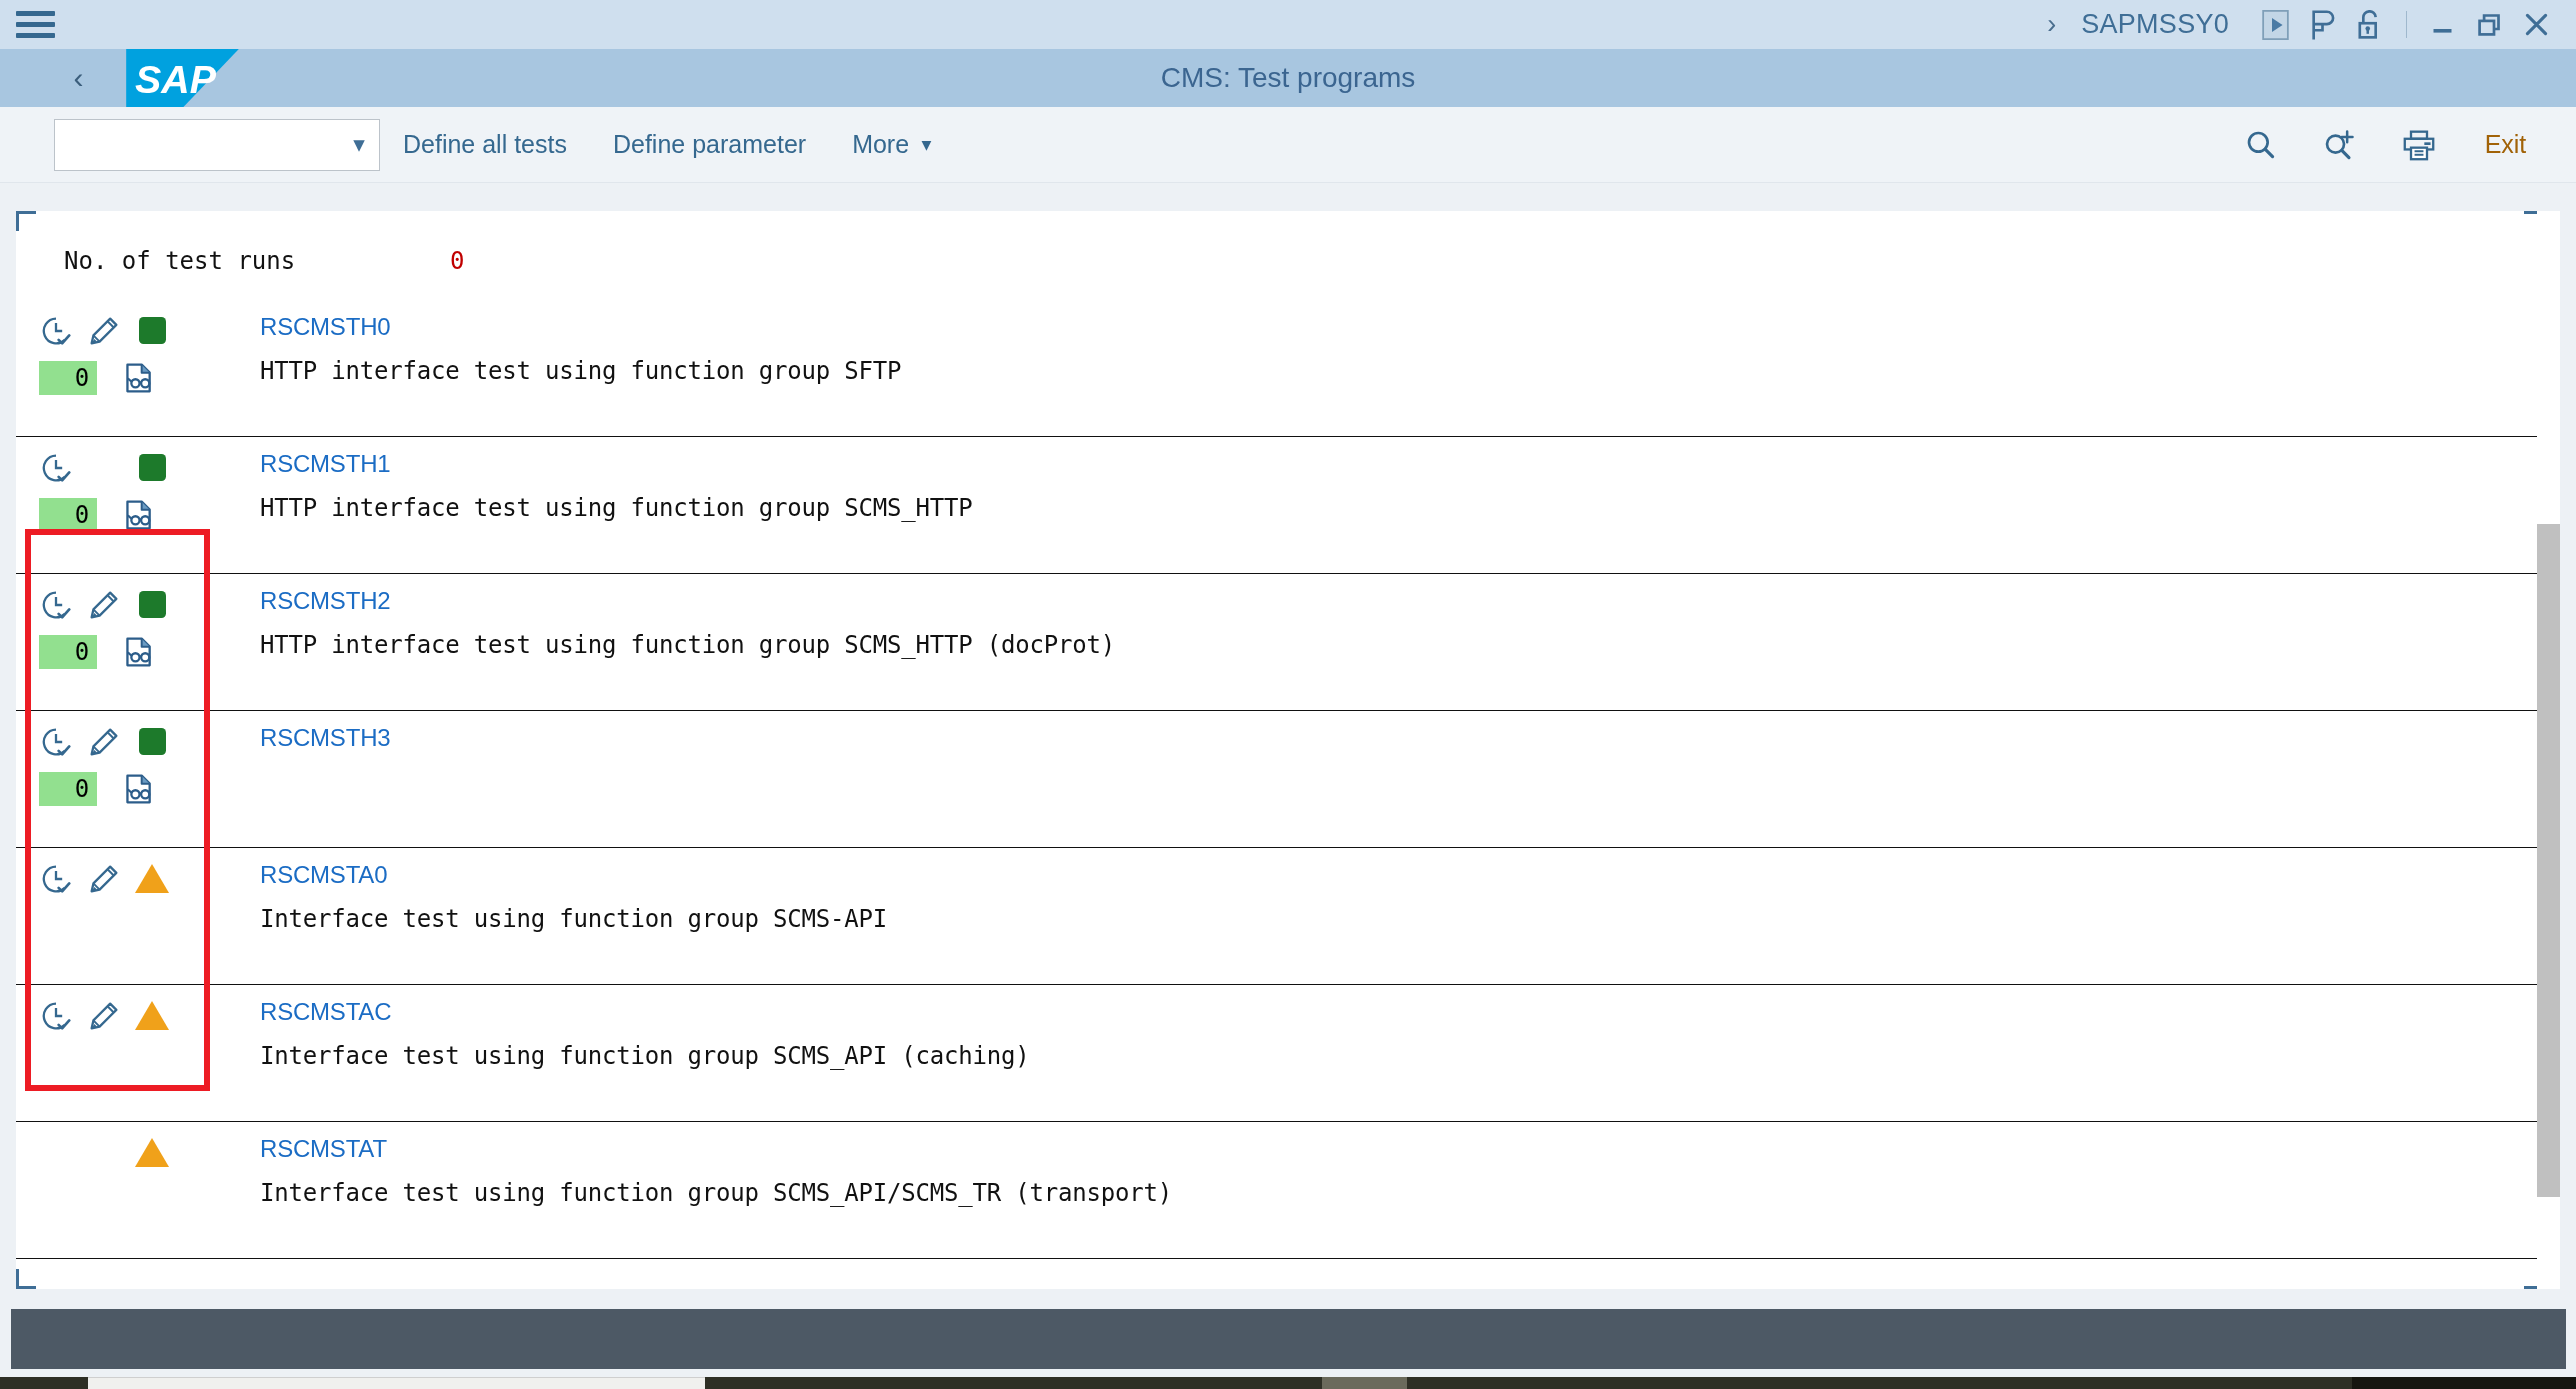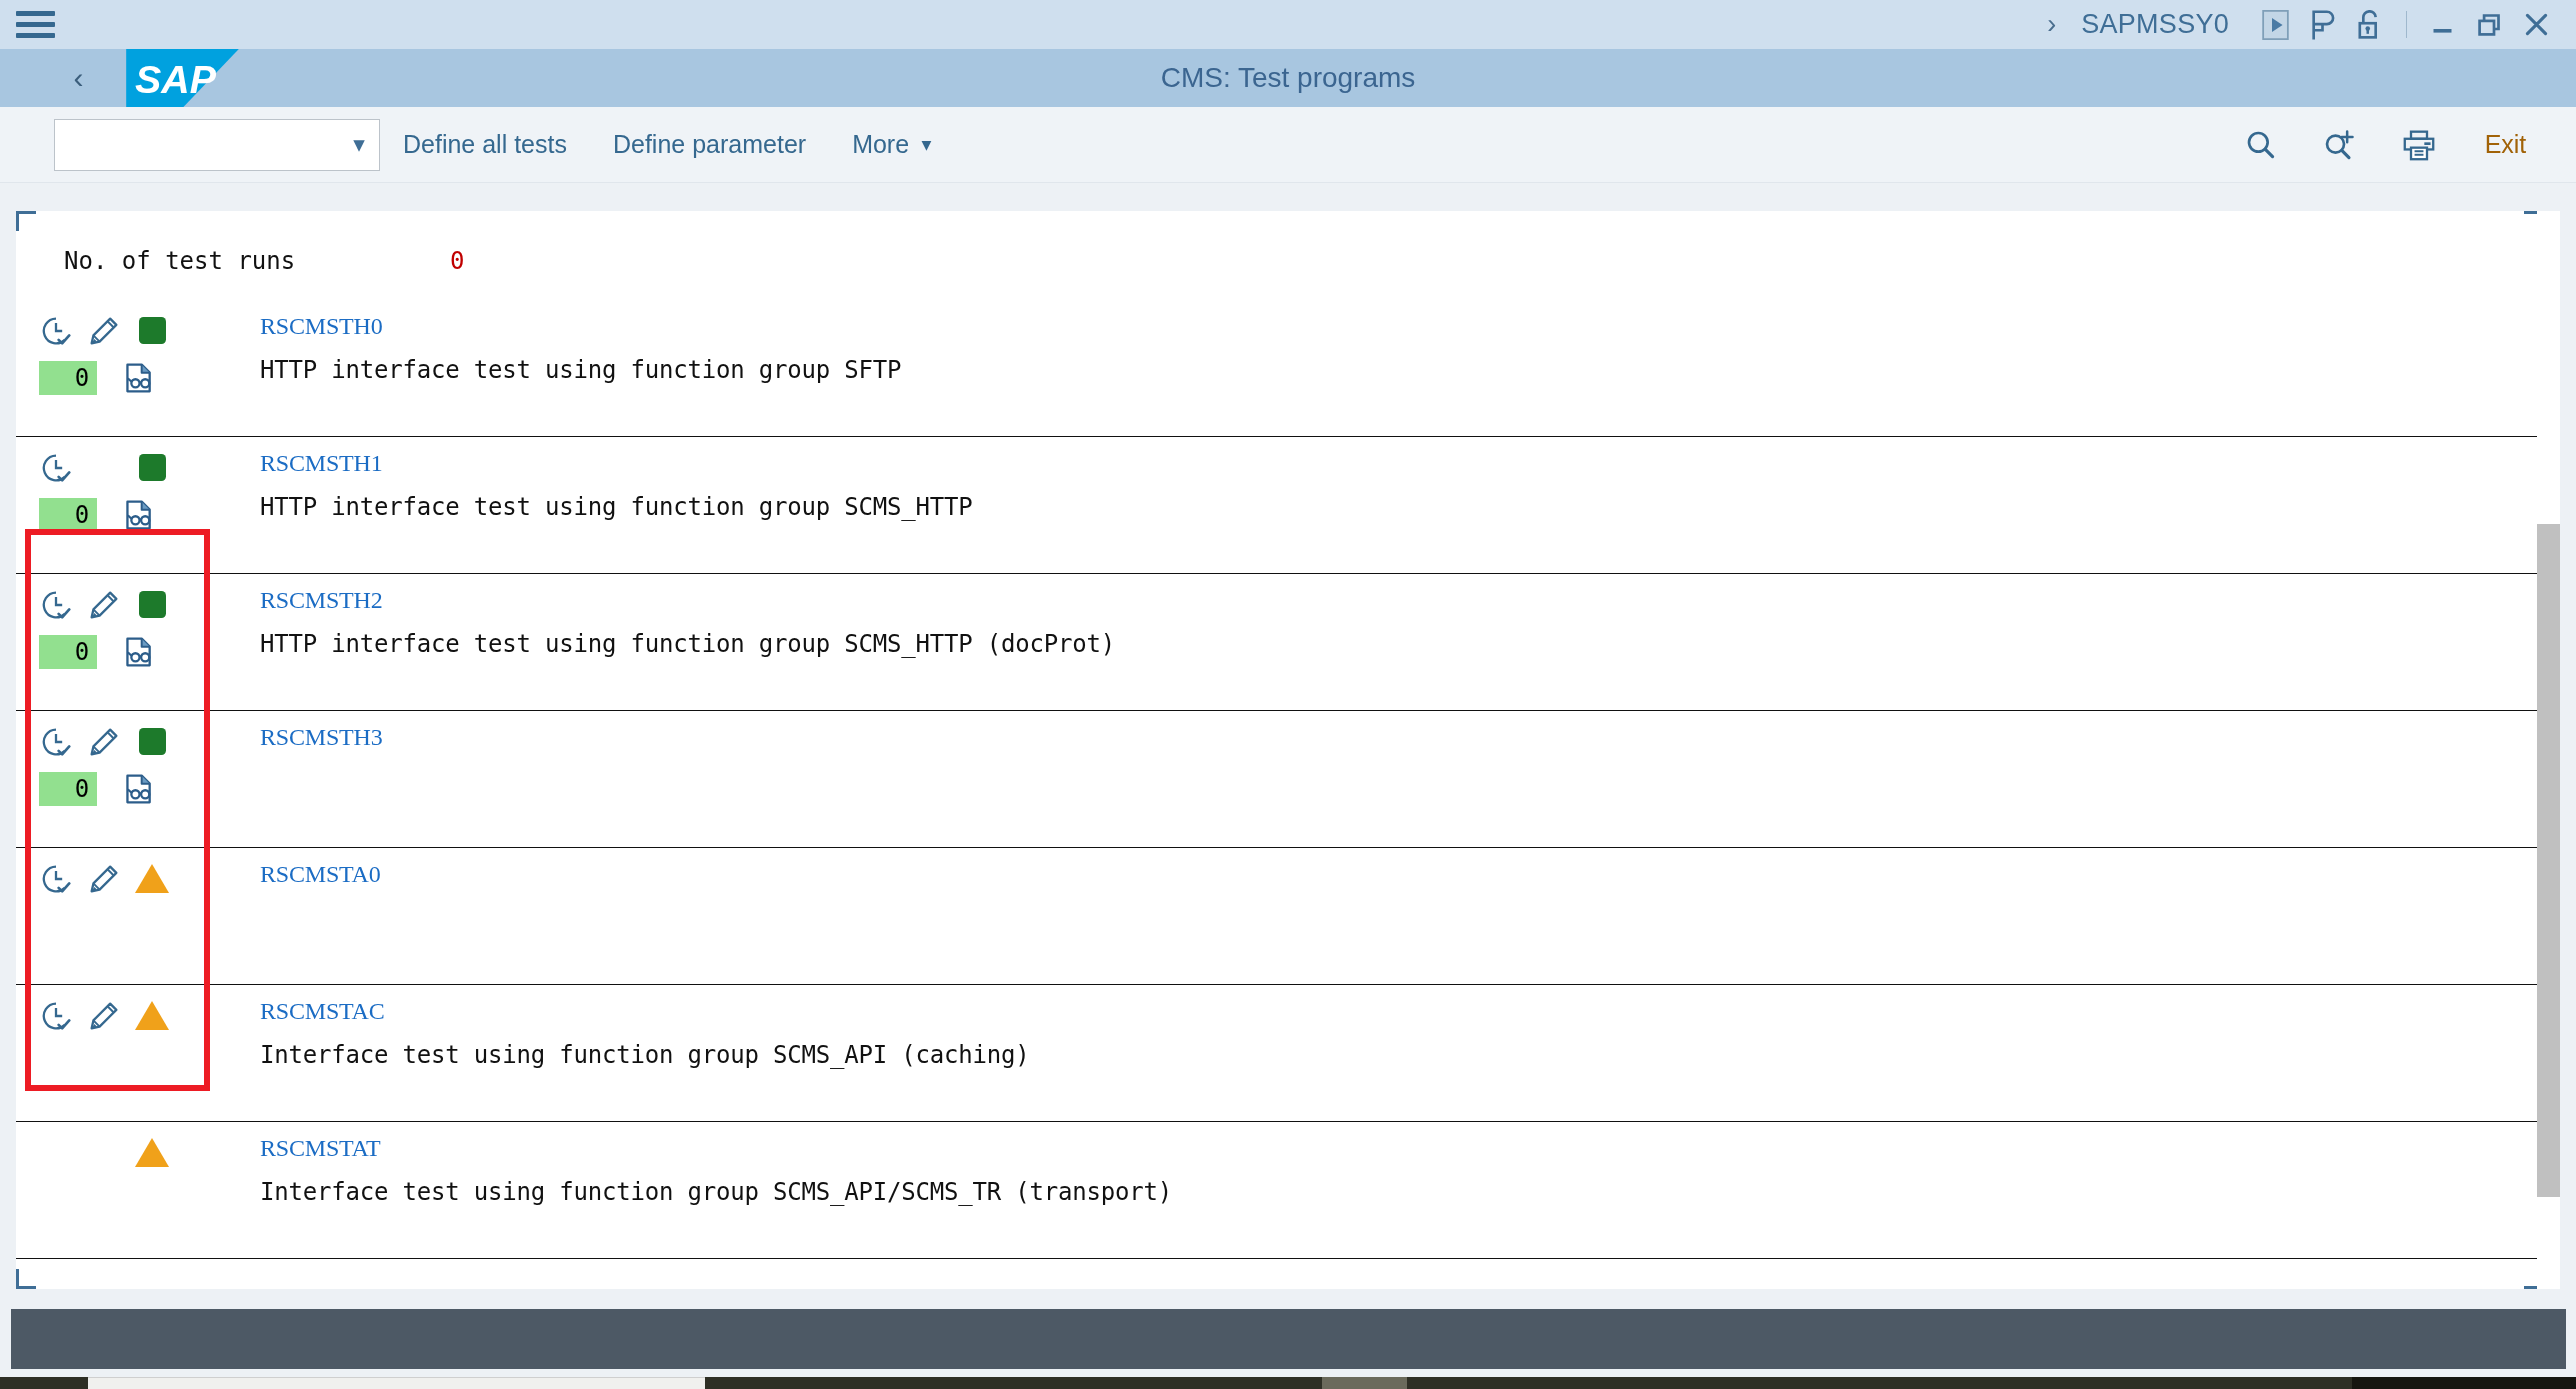--- a/index.html
+++ b/index.html
@@ -134,21 +134,21 @@
     width: 58px; height: 34px; background: #92e08f;
     display: flex; align-items: center; justify-content: flex-end;
     padding-right: 8px;
     font-family: "DejaVu Sans Mono", monospace; font-size: 24px; color: #000;
     margin-left: 7.2px; flex: 0 0 58px;
   }
   .badge-spacer { width: 10.7px; flex: 0 0 10.7px; }
 
   .text-col { flex: 1 1 auto; padding-left: 56px; padding-top: 5.4px; }
   .t-name {
-    color: #1b6cc4; font-family: Liberation Serif, serif;
+    color: #1b6cc4; font-family: Liberation Sans, sans-serif;
     font-size: 24px; letter-spacing: -0.2px;
   }
   .t-desc {
     color: #111; font-family: "DejaVu Sans Mono", monospace;
     font-size: 24px; margin-top: 16px; letter-spacing: -0.2px;
   }
 
   
   .red-box {
     position: absolute; left: 9px; top: 318px;
@@ -485,20 +485,21 @@
               </svg>
             </span>
             <span class="ic-slot">
               <span class="status-tri"></span>
             </span>
           </div>
           <div class="ic-line2"></div>
         </div>
         <div class="text-col">
           <div class="t-name">RSCMSTA0</div>
+          <div class="t-desc">Interface test using function group SCMS-API</div>
         </div>
       </div>
       <div class="trow">
         <div class="icon-col">
           <div class="ic-line1">
             <span class="ic-slot">
               <svg width="30" height="30" viewBox="0 0 34 34">
                 <path d="M17 3 A14 14 0 1 0 27 27" fill="none" stroke="#35688f" stroke-width="2.6"></path>
                 <path d="M17 8 L17 17 L24 17" fill="none" stroke="#35688f" stroke-width="2.6"></path>
                 <path d="M20 27 L24 31 L32 22" fill="none" stroke="#35688f" stroke-width="3" stroke-linecap="round" stroke-linejoin="round"></path>

